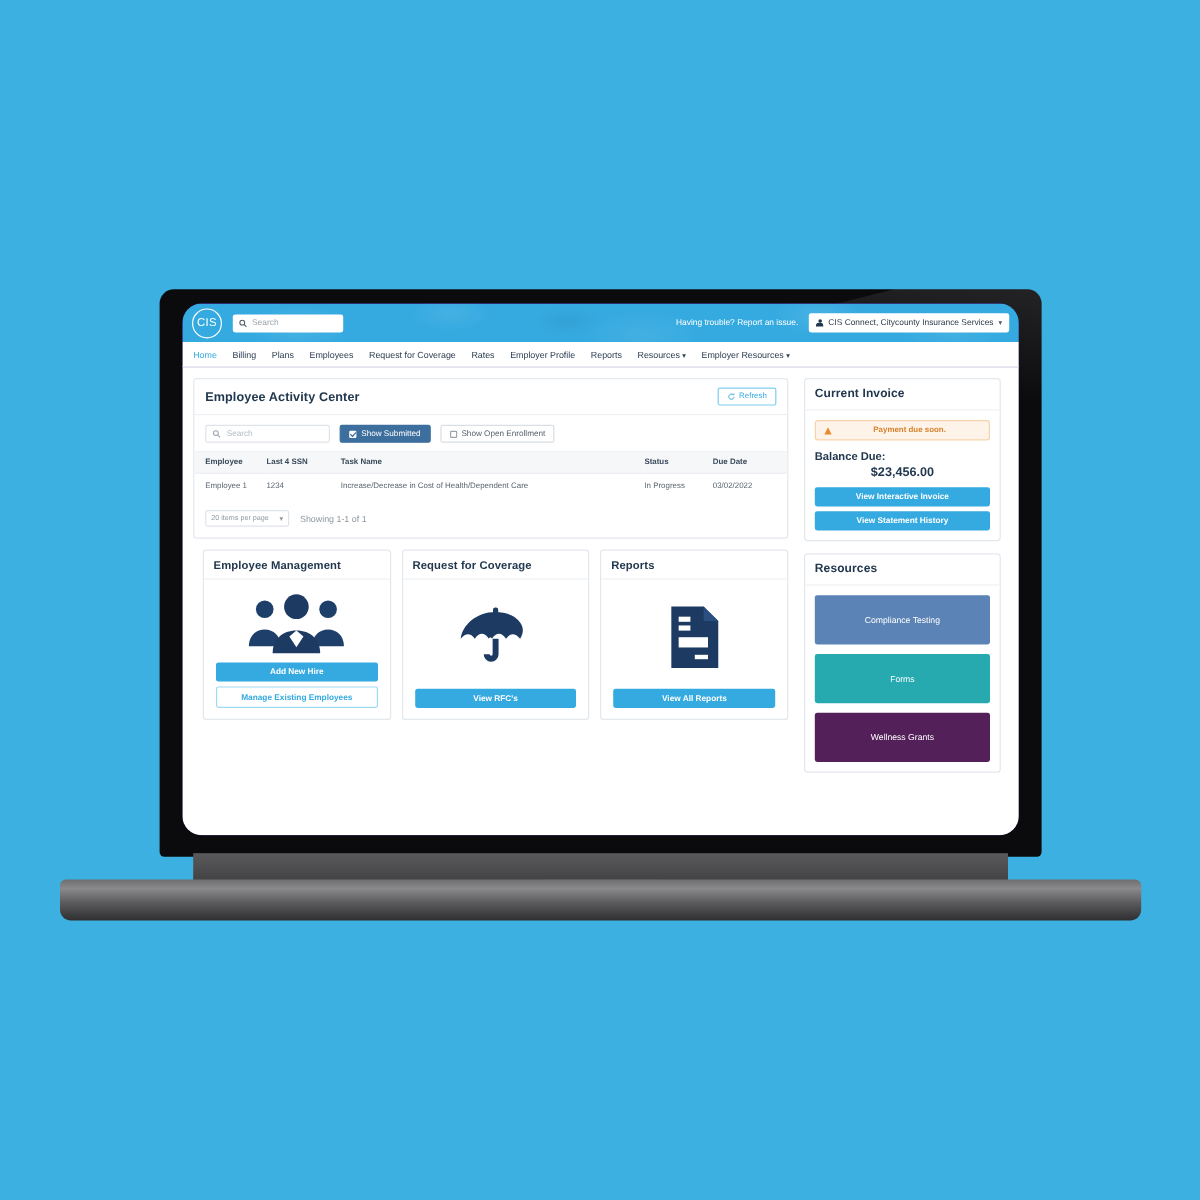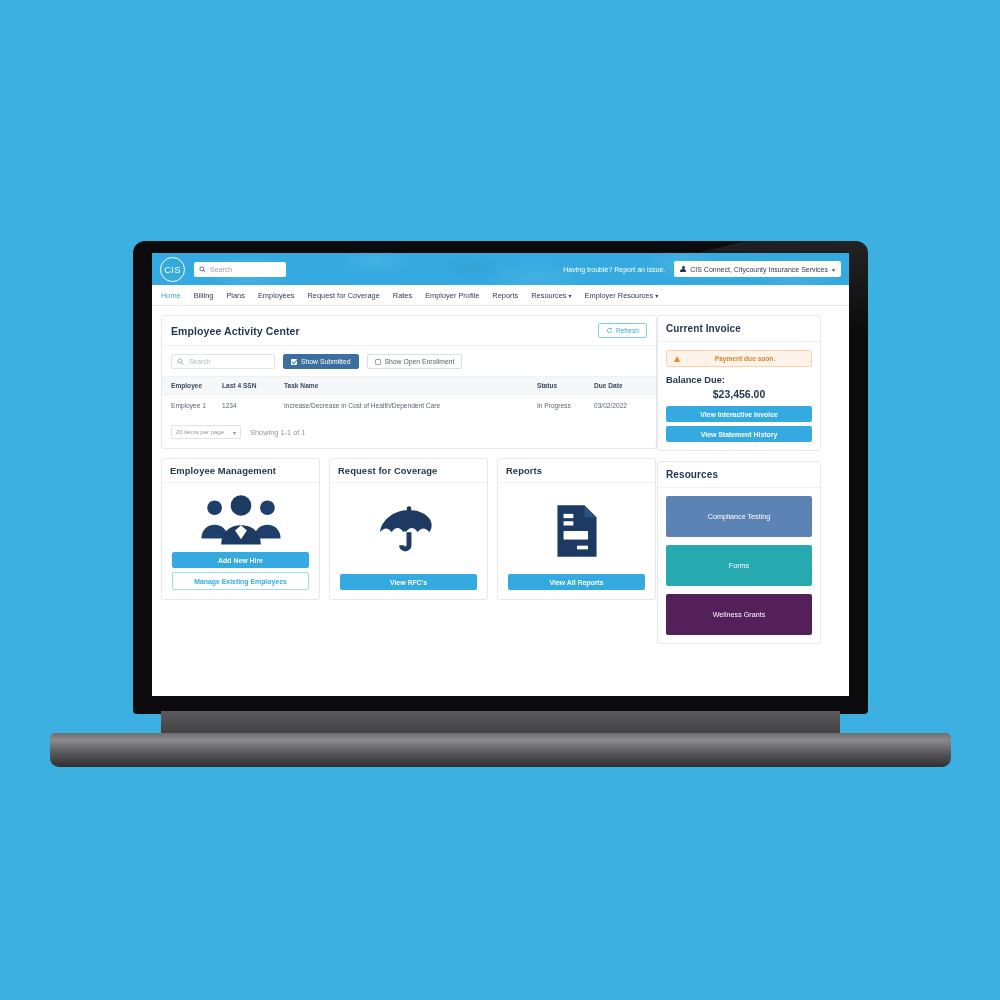--- a/index.html
+++ b/index.html
@@ -24,21 +24,21 @@
     position: absolute; right: -40px; top: -10px;
     width: 230px; height: 120px;
     background: linear-gradient(200deg, rgba(255,255,255,.14), rgba(255,255,255,0) 70%);
     transform: rotate(-14deg);
     pointer-events: none;
   }
   .screen {
     position: absolute; left: 19px; top: 12px;
     width: 697px; height: 443px;
     background: #4c1d95;
-    border-radius: 0;
+    border-radius: 16px;
     overflow: hidden;
   }
   .hinge {
     position: absolute; left: 161px; top: 711px;
     width: 679px; height: 28px;
     background: linear-gradient(180deg,#5a5a5c 0%, #4a4a4c 55%, #3c3c3e 100%);
   }
   .base {
     position: absolute; left: 50px; top: 733px;
     width: 901px; height: 34px;
@@ -98,21 +98,21 @@
     height: 21px; background: #ffffff; border-bottom: 1px solid #e6eaee;
     display: flex; align-items: center; padding-left: 9px; gap: 13px;
   }
   .navbar a {
     font-size: 7.4px; color: #2b3d50; text-decoration: none; white-space: nowrap;
   }
   .navbar a.active { color: #35aae0; }
   .navbar a .dd { font-size: 6px; margin-left: 2px; color:#2b3d50; }
 
   
-  .page { background: #ffffff; padding: 9px 9px 0 9px; display: flex; gap: 0; height: 390px; }
+  .page { background: #ffffff; padding: 9px 9px 0 9px; display: flex; gap: 13px; height: 390px; }
   .col-main { width: 496px; flex: 0 0 auto; }
   .col-side { width: 164px; flex: 0 0 auto; }
 
   .card { background: #fff; border: 1px solid #e3e8ed; border-radius: 3px; }
   .card-head {
     padding: 7px 9px; border-bottom: 1px solid #eef1f4;
     display: flex; align-items: center; justify-content: space-between;
   }
   .card-title { font-size: 10.5px; color: #22384f; font-weight: 700; letter-spacing: .1px; }
 
@@ -159,21 +159,21 @@
   .pager { display: flex; align-items: center; gap: 9px; padding: 8px 9px 9px 9px; }
   .sel {
     width: 70px; height: 14px; border: 1px solid #dfe4e9; border-radius: 2px; background:#fff;
     font-size: 6px; color: #8e979f; display:flex; align-items:center; justify-content:space-between;
     padding: 0 4px;
   }
   .sel .v { font-size: 6px; color:#8e979f; }
   .showing { font-size: 7.4px; color: #8e979f; }
 
   
-  .trio { display: flex; gap: 9px; margin-top: 9px; }
+  .trio { display: flex; gap: 9px; margin-top: 9px; margin-left: 8px; }
   .trio .card { width: 159px; display: flex; flex-direction: column; }
   .trio .card-head { border-bottom: 1px solid #eef1f4; padding: 6px 8px; }
   .trio .card-title { font-size: 9.4px; }
   .trio .card-body {
     flex: 1; display: flex; flex-direction: column; align-items: center;
     padding: 10px 10px 9px 10px; gap: 6px; justify-content: space-between;
   }
   .icon-wrap { display:flex; align-items:center; justify-content:center; flex:1; }
 
   .btn-primary {

